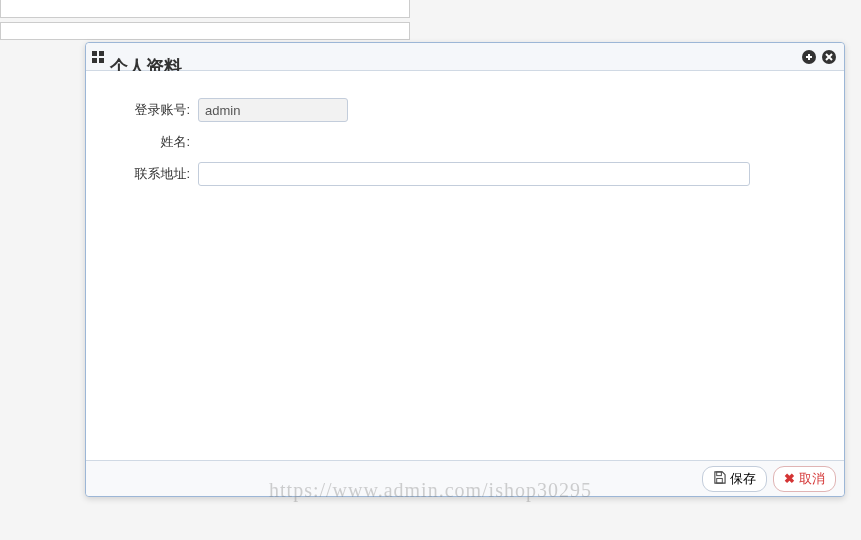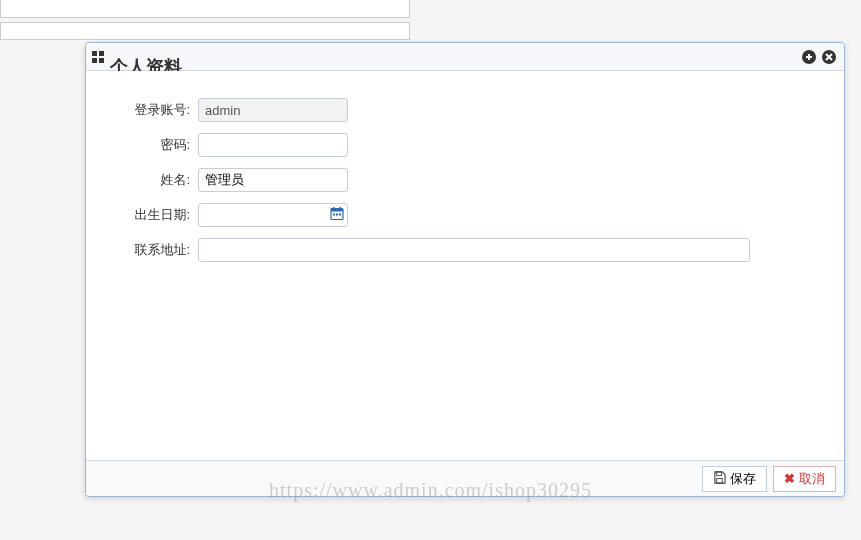--- a/index.html
+++ b/index.html
@@ -93,21 +93,21 @@
     justify-content: flex-end;
     align-items: center;
     padding: 0 8px;
     gap: 6px;
     border-radius: 0 0 4px 4px;
   }
   .btn {
     height: 26px;
     padding: 0 10px;
     border: 1px solid #c3cddb;
-    border-radius: 0;
+    border-radius: 11px;
     background: #fff;
     font-size: 13px;
     display: inline-flex;
     align-items: center;
     gap: 4px;
     cursor: pointer;
   }
   .btn-cancel { color: #d43434; border-color: #e0b4b4; }
   .btn-cancel .x { font-weight: bold; }
 
@@ -158,54 +158,28 @@
 
   <div class="dialog-body">
 
     <div class="form-row">
       <label class="form-label">登录账号:</label>
       <div class="form-control">
         <input type="text" class="w-medium" disabled="" value="admin" style="">
       </div>
     </div>
 
-    <div class="form-row">
-      <label class="form-label">密码:</label>
-      <div class="form-control">
-        <input type="password" class="w-medium" value="" style="">
-      </div>
-    </div>
 
     <div class="form-row">
       <label class="form-label">姓名:</label>
-      <div class="form-control">
-        <input type="text" class="w-medium" value="管理员" style="">
-      </div>
     </div>
 
 
 
 
-    <div class="form-row">
-      <label class="form-label">出生日期:</label>
-      <div class="form-control date-wrap">
-        <input type="text" value="" style="">
-        <span class="date-icon">
-          <svg width="14" height="14" viewBox="0 0 14 14">
-              <rect x="1" y="2" width="12" height="11" rx="1" fill="none" stroke="#2b6cb0" stroke-width="1.2"></rect>
-              <rect x="1" y="2" width="12" height="3" fill="#2b6cb0"></rect>
-              <rect x="3" y="0.5" width="1.5" height="3" fill="#2b6cb0"></rect>
-              <rect x="9.5" y="0.5" width="1.5" height="3" fill="#2b6cb0"></rect>
-              <rect x="3" y="7" width="2" height="2" fill="#2b6cb0"></rect>
-              <rect x="6" y="7" width="2" height="2" fill="#2b6cb0"></rect>
-              <rect x="9" y="7" width="2" height="2" fill="#2b6cb0"></rect>
-            </svg>
-        </span>
-      </div>
-    </div>
 
     <div class="form-row">
       <label class="form-label">联系地址:</label>
       <div class="form-control">
         <input type="text" class="w-full" value="" style="">
       </div>
     </div>
 
   </div>
 

